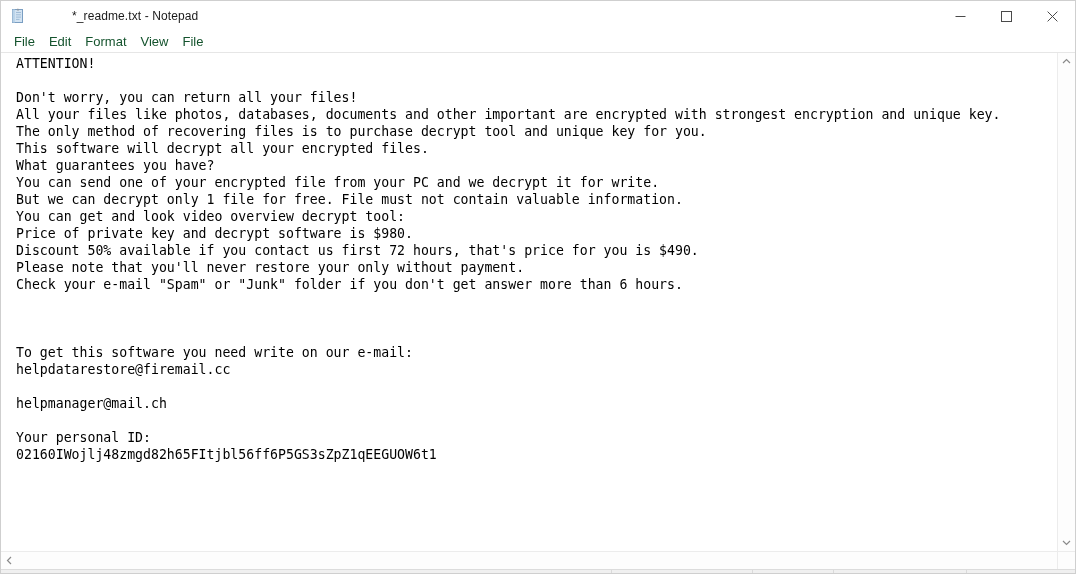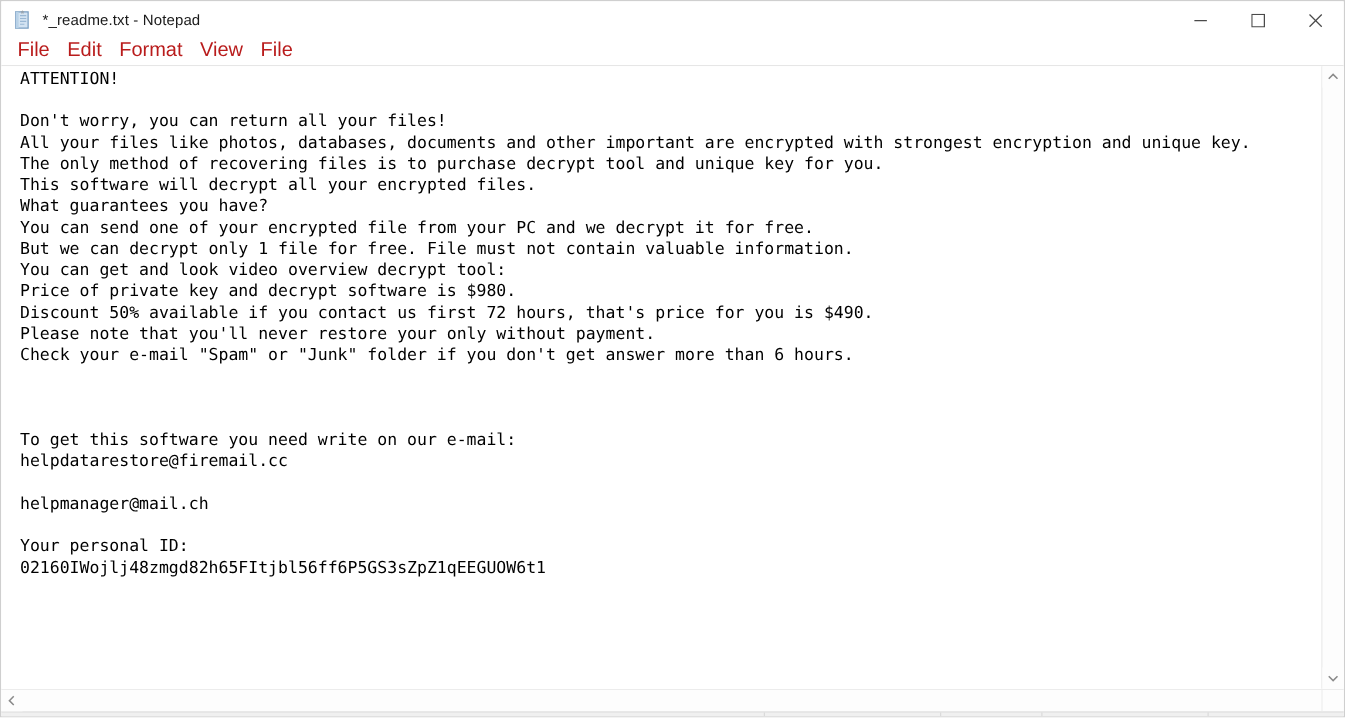--- a/index.html
+++ b/index.html
@@ -22,20 +22,21 @@
   }
 
   
   .titlebar {
     position: relative;
     height: 30px;
     background: #ffffff;
     display: flex;
     align-items: center;
     user-select: none;
+    gap: 38px;
   }
   .title-icon {
     width: 16px;
     height: 16px;
     margin-left: 9px;
     margin-right: 8px;
     flex: 0 0 auto;
     position: relative;
   }
   .title-text {
@@ -66,22 +67,22 @@
   
   .menubar {
     height: 21px;
     background: #ffffff;
     display: flex;
     align-items: center;
     padding-left: 6px;
     user-select: none;
   }
   .menu-item {
-    font-size: 16px;
-    color: #b91c1c;
+    font-size: 13px;
+    color: #14532d;
     padding: 2px 7px 3px 7px;
     white-space: nowrap;
     font-family: "Liberation Sans", sans-serif;
   }
 
   
   .editor-wrap {
     position: relative;
     height: 498px;
     background: #ffffff;
@@ -219,21 +220,21 @@
   <div class="editor-wrap">
 
     <div class="textarea" id="doc">
         <div class="doc-line">ATTENTION!</div>
         <div class="doc-line">&nbsp;</div>
         <div class="doc-line">Don't worry, you can return all your files!</div>
         <div class="doc-line">All your files like photos, databases, documents and other important are encrypted with strongest encryption and unique key.</div>
         <div class="doc-line">The only method of recovering files is to purchase decrypt tool and unique key for you.</div>
         <div class="doc-line">This software will decrypt all your encrypted files.</div>
         <div class="doc-line">What guarantees you have?</div>
-        <div class="doc-line">You can send one of your encrypted file from your PC and we decrypt it for free.</div>
+        <div class="doc-line">You can send one of your encrypted file from your PC and we decrypt it for write.</div>
         <div class="doc-line">But we can decrypt only 1 file for free. File must not contain valuable information.</div>
         <div class="doc-line">You can get and look video overview decrypt tool:</div>
         <div class="doc-line">Price of private key and decrypt software is $980.</div>
         <div class="doc-line">Discount 50% available if you contact us first 72 hours, that's price for you is $490.</div>
         <div class="doc-line">Please note that you'll never restore your only without payment.</div>
         <div class="doc-line">Check your e-mail "Spam" or "Junk" folder if you don't get answer more than 6 hours.</div>
         <div class="doc-line">&nbsp;</div>
         <div class="doc-line">&nbsp;</div>
         <div class="doc-line">&nbsp;</div>
         <div class="doc-line">To get this software you need write on our e-mail:</div>

